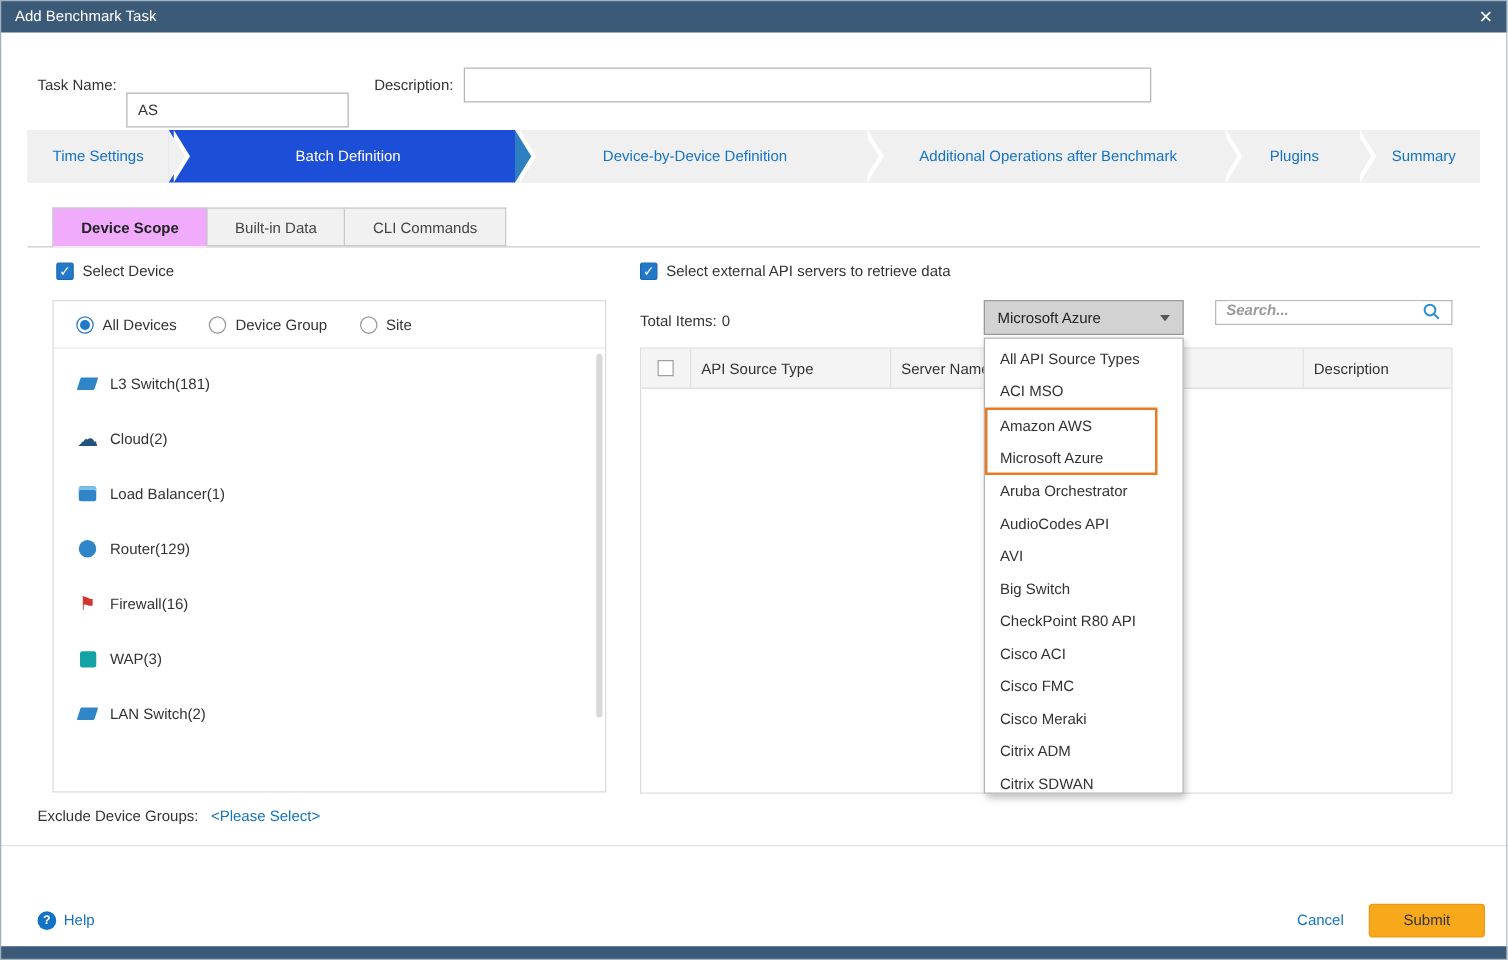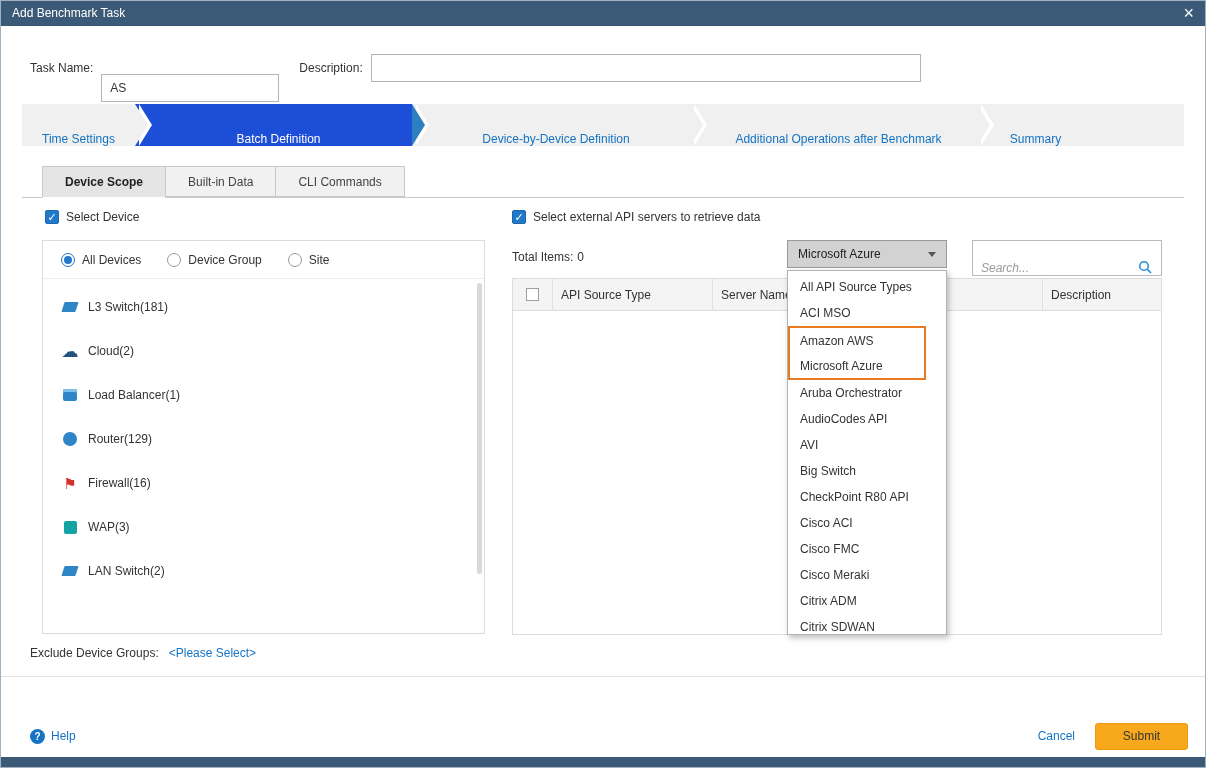--- a/index.html
+++ b/index.html
@@ -19,42 +19,42 @@
   
   .topform { position:absolute; top:54; left:30px; top:54px; height:28px; display:flex; align-items:center; }
   .topform label { margin-right:8px; }
   .tf-input { height:28px; border:1px solid #b5b5b5; padding:0 8px; font:inherit; color:#333; background:#fff; }
   .tf-task { width:178px;margin-top:40px; }
   .desc-label { margin-left:20px; }
   .tf-desc { width:550px; }
 
   
   .wizard { position:absolute; top:104px; left:22px; width:1162px; height:42px; display:flex; background:#f0f0f0; }
-  .wstep { position:relative; display:flex; align-items:flex-end; justify-content:center; color:#1473c4; background:#f0f0f0; }
+  .wstep { position:relative; display:flex; align-items:center; justify-content:center; color:#1473c4; background:#f0f0f0; }
   .wstep:not(:last-child)::before { content:""; position:absolute; right:-17px; top:0; z-index:1;
     border-top:21px solid transparent; border-bottom:21px solid transparent; border-left:13px solid #fff; }
   .wstep:not(:last-child)::after { content:""; position:absolute; right:-13px; top:0; z-index:1;
     border-top:21px solid transparent; border-bottom:21px solid transparent; border-left:13px solid #f0f0f0; }
   .wstep.active { background:#1d4ed8; color:#fff; }
   .wstep.active::after { border-left-color:#2e7fc1; }
   .wstep:nth-child(1){ width:113px; z-index:6; }
   .wstep:nth-child(2){ width:277px; z-index:5; }
   .wstep:nth-child(3){ width:278px; z-index:4; }
   .wstep:nth-child(4){ width:287px; z-index:3; }
   .wstep:nth-child(5){ width:107px; z-index:2; }
   .wstep:nth-child(6){ flex:1; z-index:1; }
   .wstep + .wstep { padding-left:10px; }
 
   
   .tab-underline { position:absolute; top:197px; left:22px; width:1162px; height:1px; background:#c9c9c9; z-index:1; }
   .tabs { position:absolute; top:166px; left:42px; display:flex; z-index:2; }
   .tab { height:31px; padding:0 22px; display:flex; align-items:center; background:#f1f1f1;
     border:1px solid #c9c9c9; border-left:none; color:#444; }
   .tab:first-child { border-left:1px solid #c9c9c9; }
-  .tab.active { background:#e5e5e5; border-bottom:1px solid #fff; height:32px; font-weight:bold; color:#222; z-index:3; }
+  .tab.active { background:#f0abfc; border-bottom:1px solid #fff; height:32px; font-weight:bold; color:#222; z-index:3; }
 
   
   .cb { width:14px; height:14px; background:#2379c9; border:1px solid #1d67ad; border-radius:2px;
     display:inline-flex; align-items:center; justify-content:center; color:#fff; font-size:11px; margin-right:7px; flex:0 0 14px; }
   .cb::before { content:"✓"; }
   .cb-empty { width:13px; height:13px; border:1px solid #a0a0a0; background:#fff; }
   .radio { width:14px; height:14px; border:1px solid #999; border-radius:50%; margin-right:7px;
     display:inline-flex; align-items:center; justify-content:center; background:#fff; }
   .radio.sel { border-color:#2379c9; }
   .radio.sel::before { content:""; width:8px; height:8px; border-radius:50%; background:#2379c9; }
@@ -79,22 +79,22 @@
   .scrollbar { position:absolute; top:42px; right:2px; width:5px; height:291px; background:#d9d9d9; border-radius:3px; }
 
   .exclude-row { position:absolute; top:646px; left:30px; display:flex; align-items:center; }
   .exclude-row .link { color:#1473c4; margin-left:10px; }
 
   
   .total-items { position:absolute; top:250px; left:512px; display:flex; gap:4px; }
   .api-select { position:absolute; top:240px; left:787px; width:160px; height:28px; background:#d2d2d2;
     border:1px solid #9a9a9a; display:flex; align-items:center; padding:0 10px; color:#222; z-index:5; }
   .caret { margin-left:auto; width:0; height:0; border-left:4px solid transparent; border-right:4px solid transparent; border-top:5px solid #555; }
-  .search-box { position:absolute; top:240px; left:972px; width:190px; height:36px; border:1px solid #b9b9b9;
-    display:flex; align-items:flex-end; padding:0 8px; background:#fff; }
+  .search-box { position:absolute; top:240px; left:972px; width:190px; height:20px; border:1px solid #b9b9b9;
+    display:flex; align-items:flex-start; padding:0 8px; background:#fff;font-weight:bold; }
   .search-input { border:none; outline:none; flex:1; min-width:0; font:inherit; color:#333; }
   .search-input::placeholder { color:#9a9a9a; font-style:italic; }
 
   .api-table { position:absolute; top:278px; left:512px; width:650px; height:357px; border:1px solid #dcdcdc; background:#fff; }
   .thead { display:flex; height:32px; background:#f4f4f4; border-bottom:1px solid #dcdcdc; align-items:stretch; }
   .th { padding:0 8px; border-right:1px solid #e0e0e0; display:flex; align-items:center; color:#333; }
   .th.c1 { width:40px; justify-content:center; }
   .th.c2 { width:160px; }
   .th.c3 { width:330px; }
   .th.c4 { flex:1; border-right:none; }
@@ -140,20 +140,23 @@
       <span>Time Settings</span>
     </div>
   <div class="wstep active">
       <span>Batch Definition</span>
     </div>
   <div class="wstep">
       <span>Device-by-Device Definition</span>
     </div>
   <div class="wstep">
       <span>Additional Operations after Benchmark</span>
+    </div>
+  <div class="wstep">
+      <span>Plugins</span>
     </div>
   <div class="wstep">
       <span>Summary</span>
     </div>
 </div>
 
 <div class="tab-underline"></div>
 <div class="tabs">
   <div class="tab active">Device Scope</div>
   <div class="tab">Built-in Data</div>

